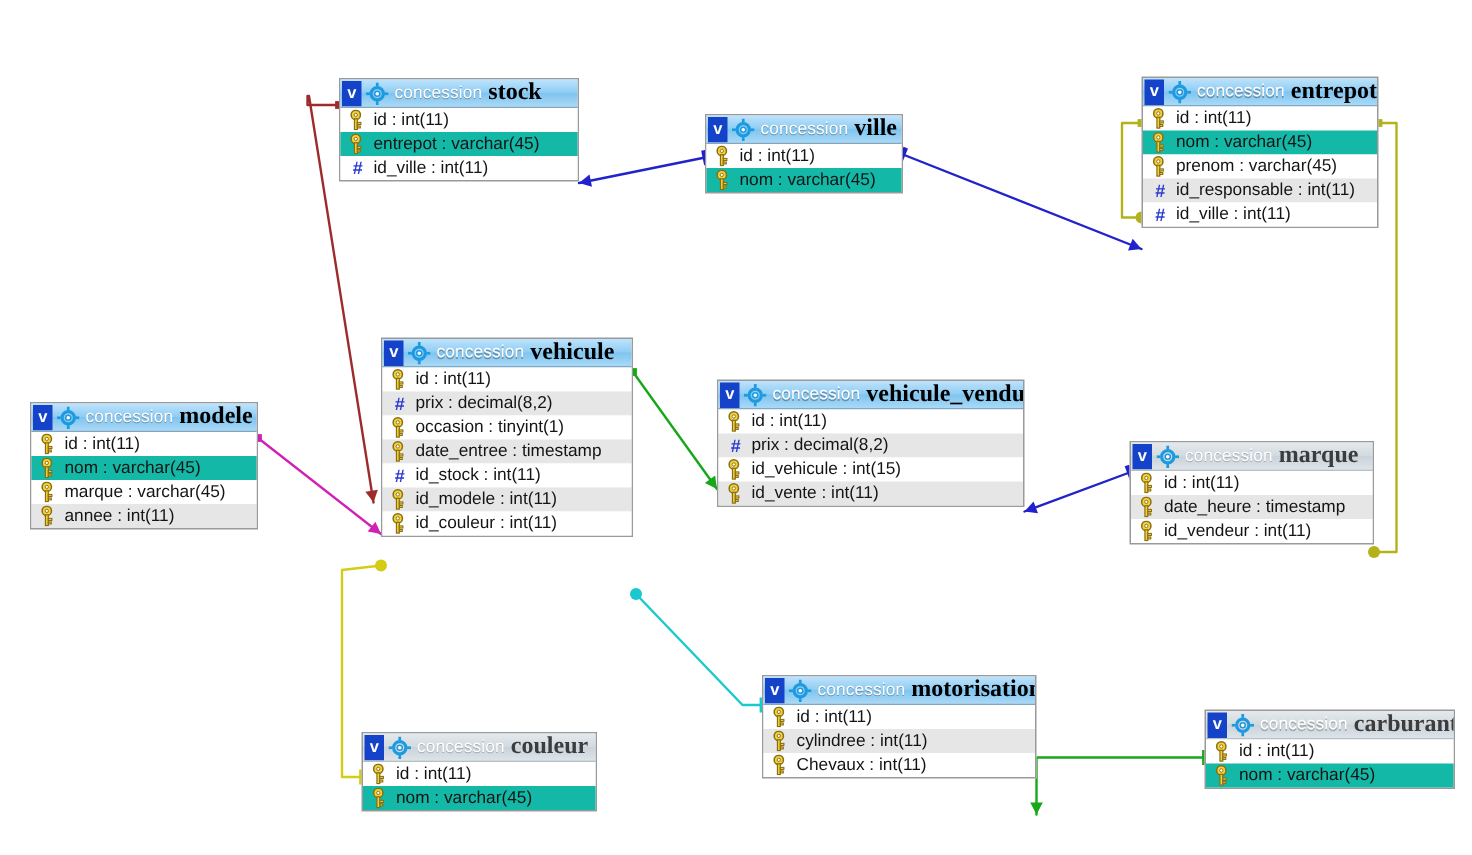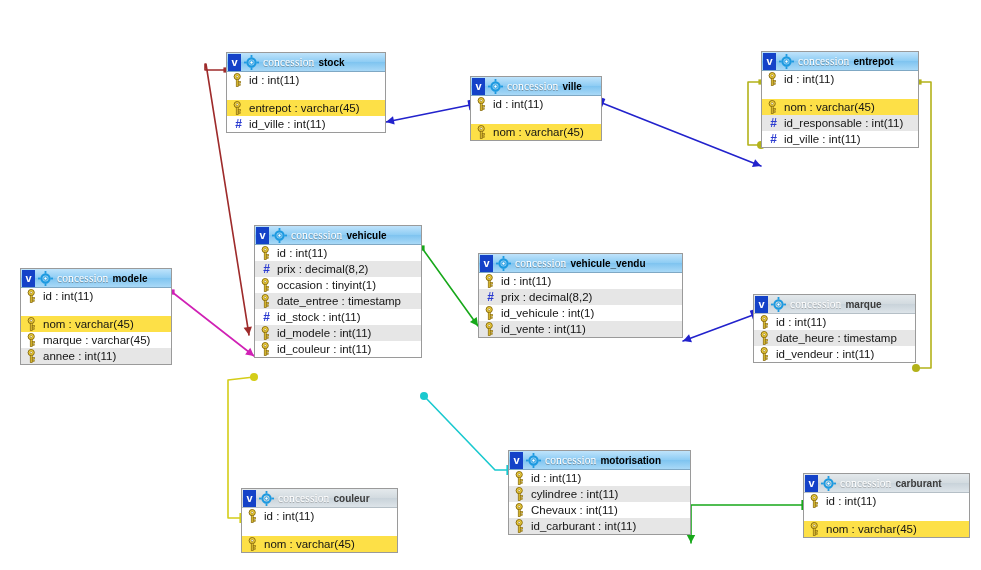--- a/index.html
+++ b/index.html
@@ -39,38 +39,37 @@
     font-family:"Liberation Sans",sans-serif;
     flex:0 0 auto;
   }
   .thead.dim .vicon{background:#1442c8;}
   .gear{flex:0 0 auto;width:15px;height:15px;margin:0 4px 0 1px;position:relative;}
   .gear svg{display:block;}
   .schema{
     color:#ffffff;font-size:11.5px;letter-spacing:0.1px;
     text-shadow:0 1px 0 rgba(90,90,90,.55);
     margin-right:4px;
-    font-family:Liberation Serif, serif;
   }
   .thead.dim .schema{color:#ffffff;text-shadow:0 1px 0 rgba(120,120,120,.5);}
   .tname{
-    color:#000000;font-size:10px;font-weight:bold;
+    color:#000000;font-size:16px;font-weight:bold;font-family:Liberation Serif, serif;
   }
   .thead.dim .tname{color:#3c3c3c;}
 
   .row{
     height:16px;display:flex;align-items:center;
     font-size:11.5px;color:#1a1a1a;
     border-bottom:1px solid transparent;
     padding-left:5px;box-sizing:border-box;
     white-space:nowrap;
   }
   .row.white{background:#ffffff;}
   .row.grey{background:#e6e6e6;}
-  .row.pink{background:#fde047;margin-top:12px;}
+  .row.pink{background:#14b8a6;}
   .row:last-child{border-bottom:none;}
 
   .ricon{flex:0 0 auto;width:13px;height:14px;margin-right:4px;position:relative;}
   .ricon svg{display:block;}
   .hash{
     flex:0 0 auto;width:13px;margin-right:4px;text-align:center;
     color:#2b3bd0;font-weight:bold;font-size:12px;
     font-family:"Liberation Sans",sans-serif;line-height:14px;
   }
   .fname{color:#141414;}
@@ -292,20 +291,32 @@
             <svg width="12" height="14" viewBox="0 0 12 14">
               <circle cx="5.2" cy="3.6" r="3.1" fill="#f2d23a" stroke="#8a6d12" stroke-width="1"></circle>
               <circle cx="5.2" cy="3.6" r="1.1" fill="#ffffff" stroke="#8a6d12" stroke-width="0.6"></circle>
               <rect x="4.3" y="6.2" width="1.9" height="7.2" fill="#f2d23a" stroke="#8a6d12" stroke-width="0.8"></rect>
               <rect x="6.2" y="8.6" width="2.4" height="1.4" fill="#f2d23a" stroke="#8a6d12" stroke-width="0.7"></rect>
               <rect x="6.2" y="11.0" width="2.0" height="1.3" fill="#f2d23a" stroke="#8a6d12" stroke-width="0.7"></rect>
             </svg>
           </span>
           <span class="fname">nom : varchar(45)</span>
         </div>
+        <div class="row white">
+          <span class="ricon">
+            <svg width="12" height="14" viewBox="0 0 12 14">
+              <circle cx="5.2" cy="3.6" r="3.1" fill="#f2d23a" stroke="#8a6d12" stroke-width="1"></circle>
+              <circle cx="5.2" cy="3.6" r="1.1" fill="#ffffff" stroke="#8a6d12" stroke-width="0.6"></circle>
+              <rect x="4.3" y="6.2" width="1.9" height="7.2" fill="#f2d23a" stroke="#8a6d12" stroke-width="0.8"></rect>
+              <rect x="6.2" y="8.6" width="2.4" height="1.4" fill="#f2d23a" stroke="#8a6d12" stroke-width="0.7"></rect>
+              <rect x="6.2" y="11.0" width="2.0" height="1.3" fill="#f2d23a" stroke="#8a6d12" stroke-width="0.7"></rect>
+            </svg>
+          </span>
+          <span class="fname">prenom : varchar(45)</span>
+        </div>
         <div class="row grey">
           <span class="hash">#</span>
           <span class="fname">id_responsable : int(11)</span>
         </div>
         <div class="row white">
           <span class="hash">#</span>
           <span class="fname">id_ville : int(11)</span>
         </div>
       </div>
       <div class="table" style="left: 20px; top: 268px; width: 152px;">
@@ -505,21 +516,21 @@
         <div class="row white">
           <span class="ricon">
             <svg width="12" height="14" viewBox="0 0 12 14">
               <circle cx="5.2" cy="3.6" r="3.1" fill="#f2d23a" stroke="#8a6d12" stroke-width="1"></circle>
               <circle cx="5.2" cy="3.6" r="1.1" fill="#ffffff" stroke="#8a6d12" stroke-width="0.6"></circle>
               <rect x="4.3" y="6.2" width="1.9" height="7.2" fill="#f2d23a" stroke="#8a6d12" stroke-width="0.8"></rect>
               <rect x="6.2" y="8.6" width="2.4" height="1.4" fill="#f2d23a" stroke="#8a6d12" stroke-width="0.7"></rect>
               <rect x="6.2" y="11.0" width="2.0" height="1.3" fill="#f2d23a" stroke="#8a6d12" stroke-width="0.7"></rect>
             </svg>
           </span>
-          <span class="fname">id_vehicule : int(1)</span>
+          <span class="fname">id_vehicule : int(15)</span>
         </div>
         <div class="row grey">
           <span class="ricon">
             <svg width="12" height="14" viewBox="0 0 12 14">
               <circle cx="5.2" cy="3.6" r="3.1" fill="#f2d23a" stroke="#8a6d12" stroke-width="1"></circle>
               <circle cx="5.2" cy="3.6" r="1.1" fill="#ffffff" stroke="#8a6d12" stroke-width="0.6"></circle>
               <rect x="4.3" y="6.2" width="1.9" height="7.2" fill="#f2d23a" stroke="#8a6d12" stroke-width="0.8"></rect>
               <rect x="6.2" y="8.6" width="2.4" height="1.4" fill="#f2d23a" stroke="#8a6d12" stroke-width="0.7"></rect>
               <rect x="6.2" y="11.0" width="2.0" height="1.3" fill="#f2d23a" stroke="#8a6d12" stroke-width="0.7"></rect>
             </svg>
@@ -677,32 +688,20 @@
           <span class="ricon">
             <svg width="12" height="14" viewBox="0 0 12 14">
               <circle cx="5.2" cy="3.6" r="3.1" fill="#f2d23a" stroke="#8a6d12" stroke-width="1"></circle>
               <circle cx="5.2" cy="3.6" r="1.1" fill="#ffffff" stroke="#8a6d12" stroke-width="0.6"></circle>
               <rect x="4.3" y="6.2" width="1.9" height="7.2" fill="#f2d23a" stroke="#8a6d12" stroke-width="0.8"></rect>
               <rect x="6.2" y="8.6" width="2.4" height="1.4" fill="#f2d23a" stroke="#8a6d12" stroke-width="0.7"></rect>
               <rect x="6.2" y="11.0" width="2.0" height="1.3" fill="#f2d23a" stroke="#8a6d12" stroke-width="0.7"></rect>
             </svg>
           </span>
           <span class="fname">Chevaux : int(11)</span>
-        </div>
-        <div class="row grey">
-          <span class="ricon">
-            <svg width="12" height="14" viewBox="0 0 12 14">
-              <circle cx="5.2" cy="3.6" r="3.1" fill="#f2d23a" stroke="#8a6d12" stroke-width="1"></circle>
-              <circle cx="5.2" cy="3.6" r="1.1" fill="#ffffff" stroke="#8a6d12" stroke-width="0.6"></circle>
-              <rect x="4.3" y="6.2" width="1.9" height="7.2" fill="#f2d23a" stroke="#8a6d12" stroke-width="0.8"></rect>
-              <rect x="6.2" y="8.6" width="2.4" height="1.4" fill="#f2d23a" stroke="#8a6d12" stroke-width="0.7"></rect>
-              <rect x="6.2" y="11.0" width="2.0" height="1.3" fill="#f2d23a" stroke="#8a6d12" stroke-width="0.7"></rect>
-            </svg>
-          </span>
-          <span class="fname">id_carburant : int(11)</span>
         </div>
       </div>
       <div class="table" style="left: 803px; top: 473px; width: 167px;">
         <div class="thead dim">
           <div class="vicon">v</div>
           <span class="gear">
             <svg width="15" height="15" viewBox="0 0 15 15">
               <g fill="none" stroke="#1e9ae0" stroke-width="2.1">
                 <circle cx="7.5" cy="7.5" r="4.1"></circle>
               </g>

